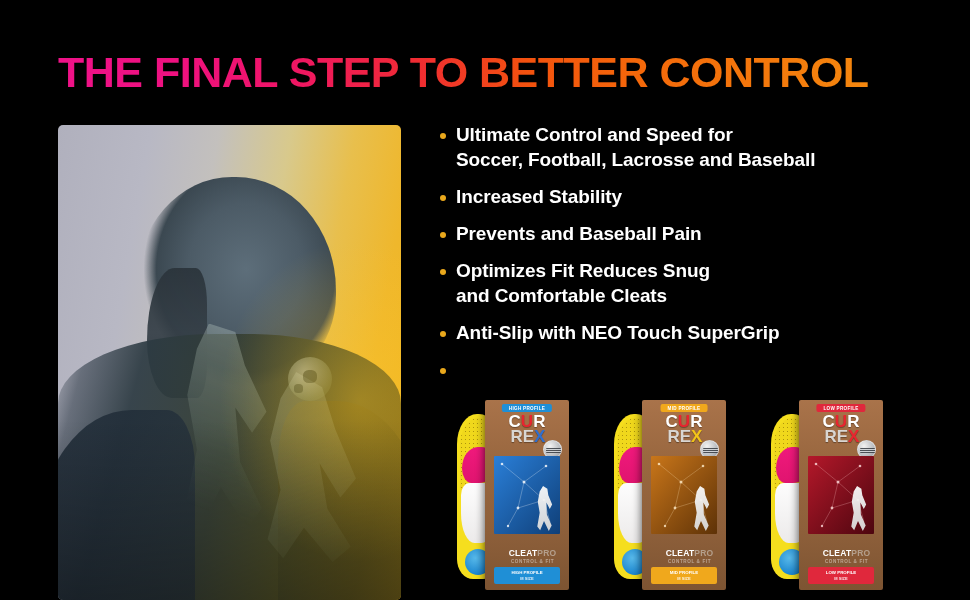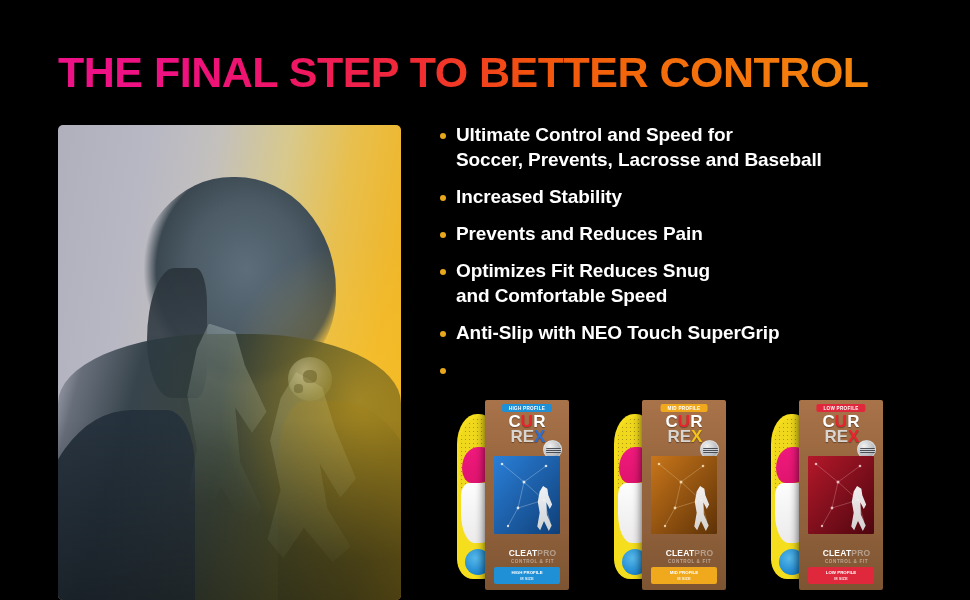--- a/index.html
+++ b/index.html
@@ -255,36 +255,36 @@
     <div class="photo-glow"></div>
     <div class="photo-vig"></div>
   </div>
 </div>
 
 <div class="bullets">
   <div class="bullet">
     <span class="dot"></span>
     <span class="btext">
       <span>Ultimate Control and Speed for</span><br>
-      <span>Soccer, Prevents, Lacrosse and Baseball</span>
+      <span>Soccer, Football, Lacrosse and Baseball</span>
     </span>
   </div>
   <div class="bullet">
     <span class="dot"></span>
     <span class="btext">Increased Stability</span>
   </div>
   <div class="bullet">
     <span class="dot"></span>
-    <span class="btext">Prevents and Reduces Pain</span>
+    <span class="btext">Prevents and Baseball Pain</span>
   </div>
   <div class="bullet">
     <span class="dot"></span>
     <span class="btext">
       <span>Optimizes Fit Reduces Snug</span><br>
-      <span>and Comfortable Speed</span>
+      <span>and Comfortable Cleats</span>
     </span>
   </div>
   <div class="bullet">
     <span class="dot"></span>
     <span class="btext">Anti-Slip with NEO Touch SuperGrip</span>
   </div>
   <div class="bullet">
     <span class="dot"></span>
   </div>
 </div>

